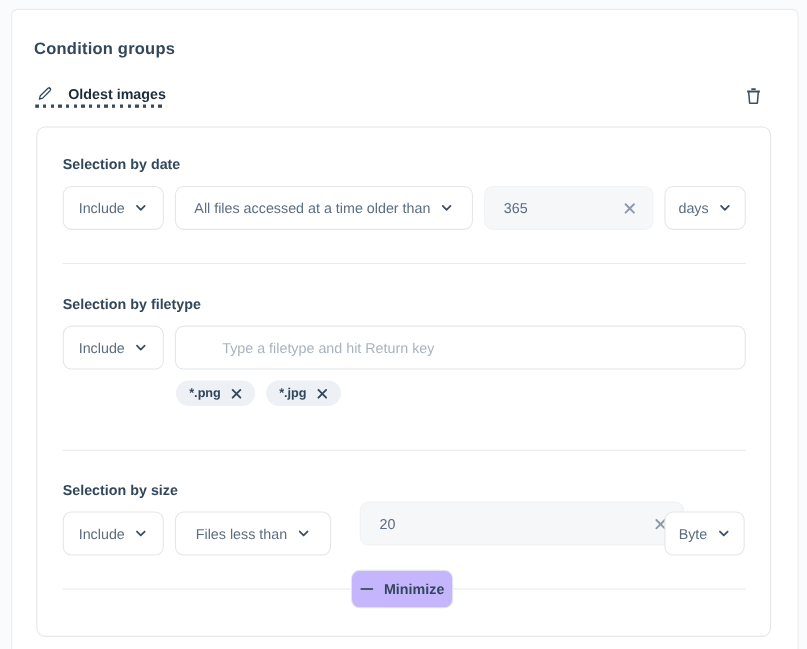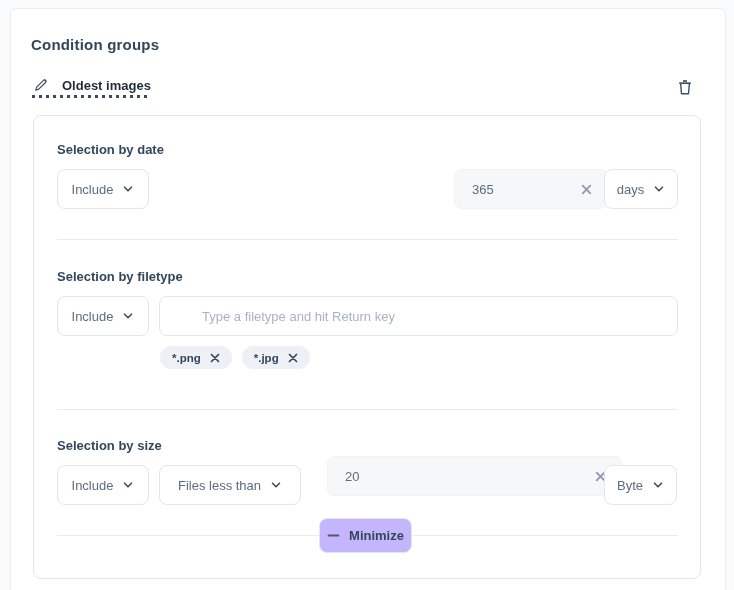--- a/index.html
+++ b/index.html
@@ -141,22 +141,30 @@
 
     <button class="row-control dropdown" style="left:23px;top:53px;width:92px;">
       <span>Include</span>
       <span class="icon">
         <svg width="12" height="12" viewBox="0 0 12 12" fill="none">
             <path d="M2.5 4.2l3.5 3.6 3.5-3.6" stroke="#3c4f63" stroke-width="1.6" stroke-linecap="round" stroke-linejoin="round"></path>
           </svg>
       </span>
     </button>
 
-
-    <div class="row-control filled-input-wrap" style="left:420px;top:53px;width:154px;">
+    <button class="row-control dropdown" style="left:125px;top:53px;width:271px;">
+      <span>All files accessed at a time older than</span>
+      <span class="icon">
+        <svg width="12" height="12" viewBox="0 0 12 12" fill="none">
+            <path d="M2.5 4.2l3.5 3.6 3.5-3.6" stroke="#3c4f63" stroke-width="1.6" stroke-linecap="round" stroke-linejoin="round"></path>
+          </svg>
+      </span>
+    </button>
+
+    <div class="row-control filled-input-wrap" style="left:406px;top:53px;width:154px;">
       <input type="text" value="365" style="">
       <button class="clear-btn">
         <span class="icon">
           <svg width="13" height="13" viewBox="0 0 12 12" fill="none">
               <path d="M2.5 2.5l7 7M9.5 2.5l-7 7" stroke="#8b99aa" stroke-width="1.6" stroke-linecap="round"></path>
             </svg>
         </span>
       </button>
     </div>
 

